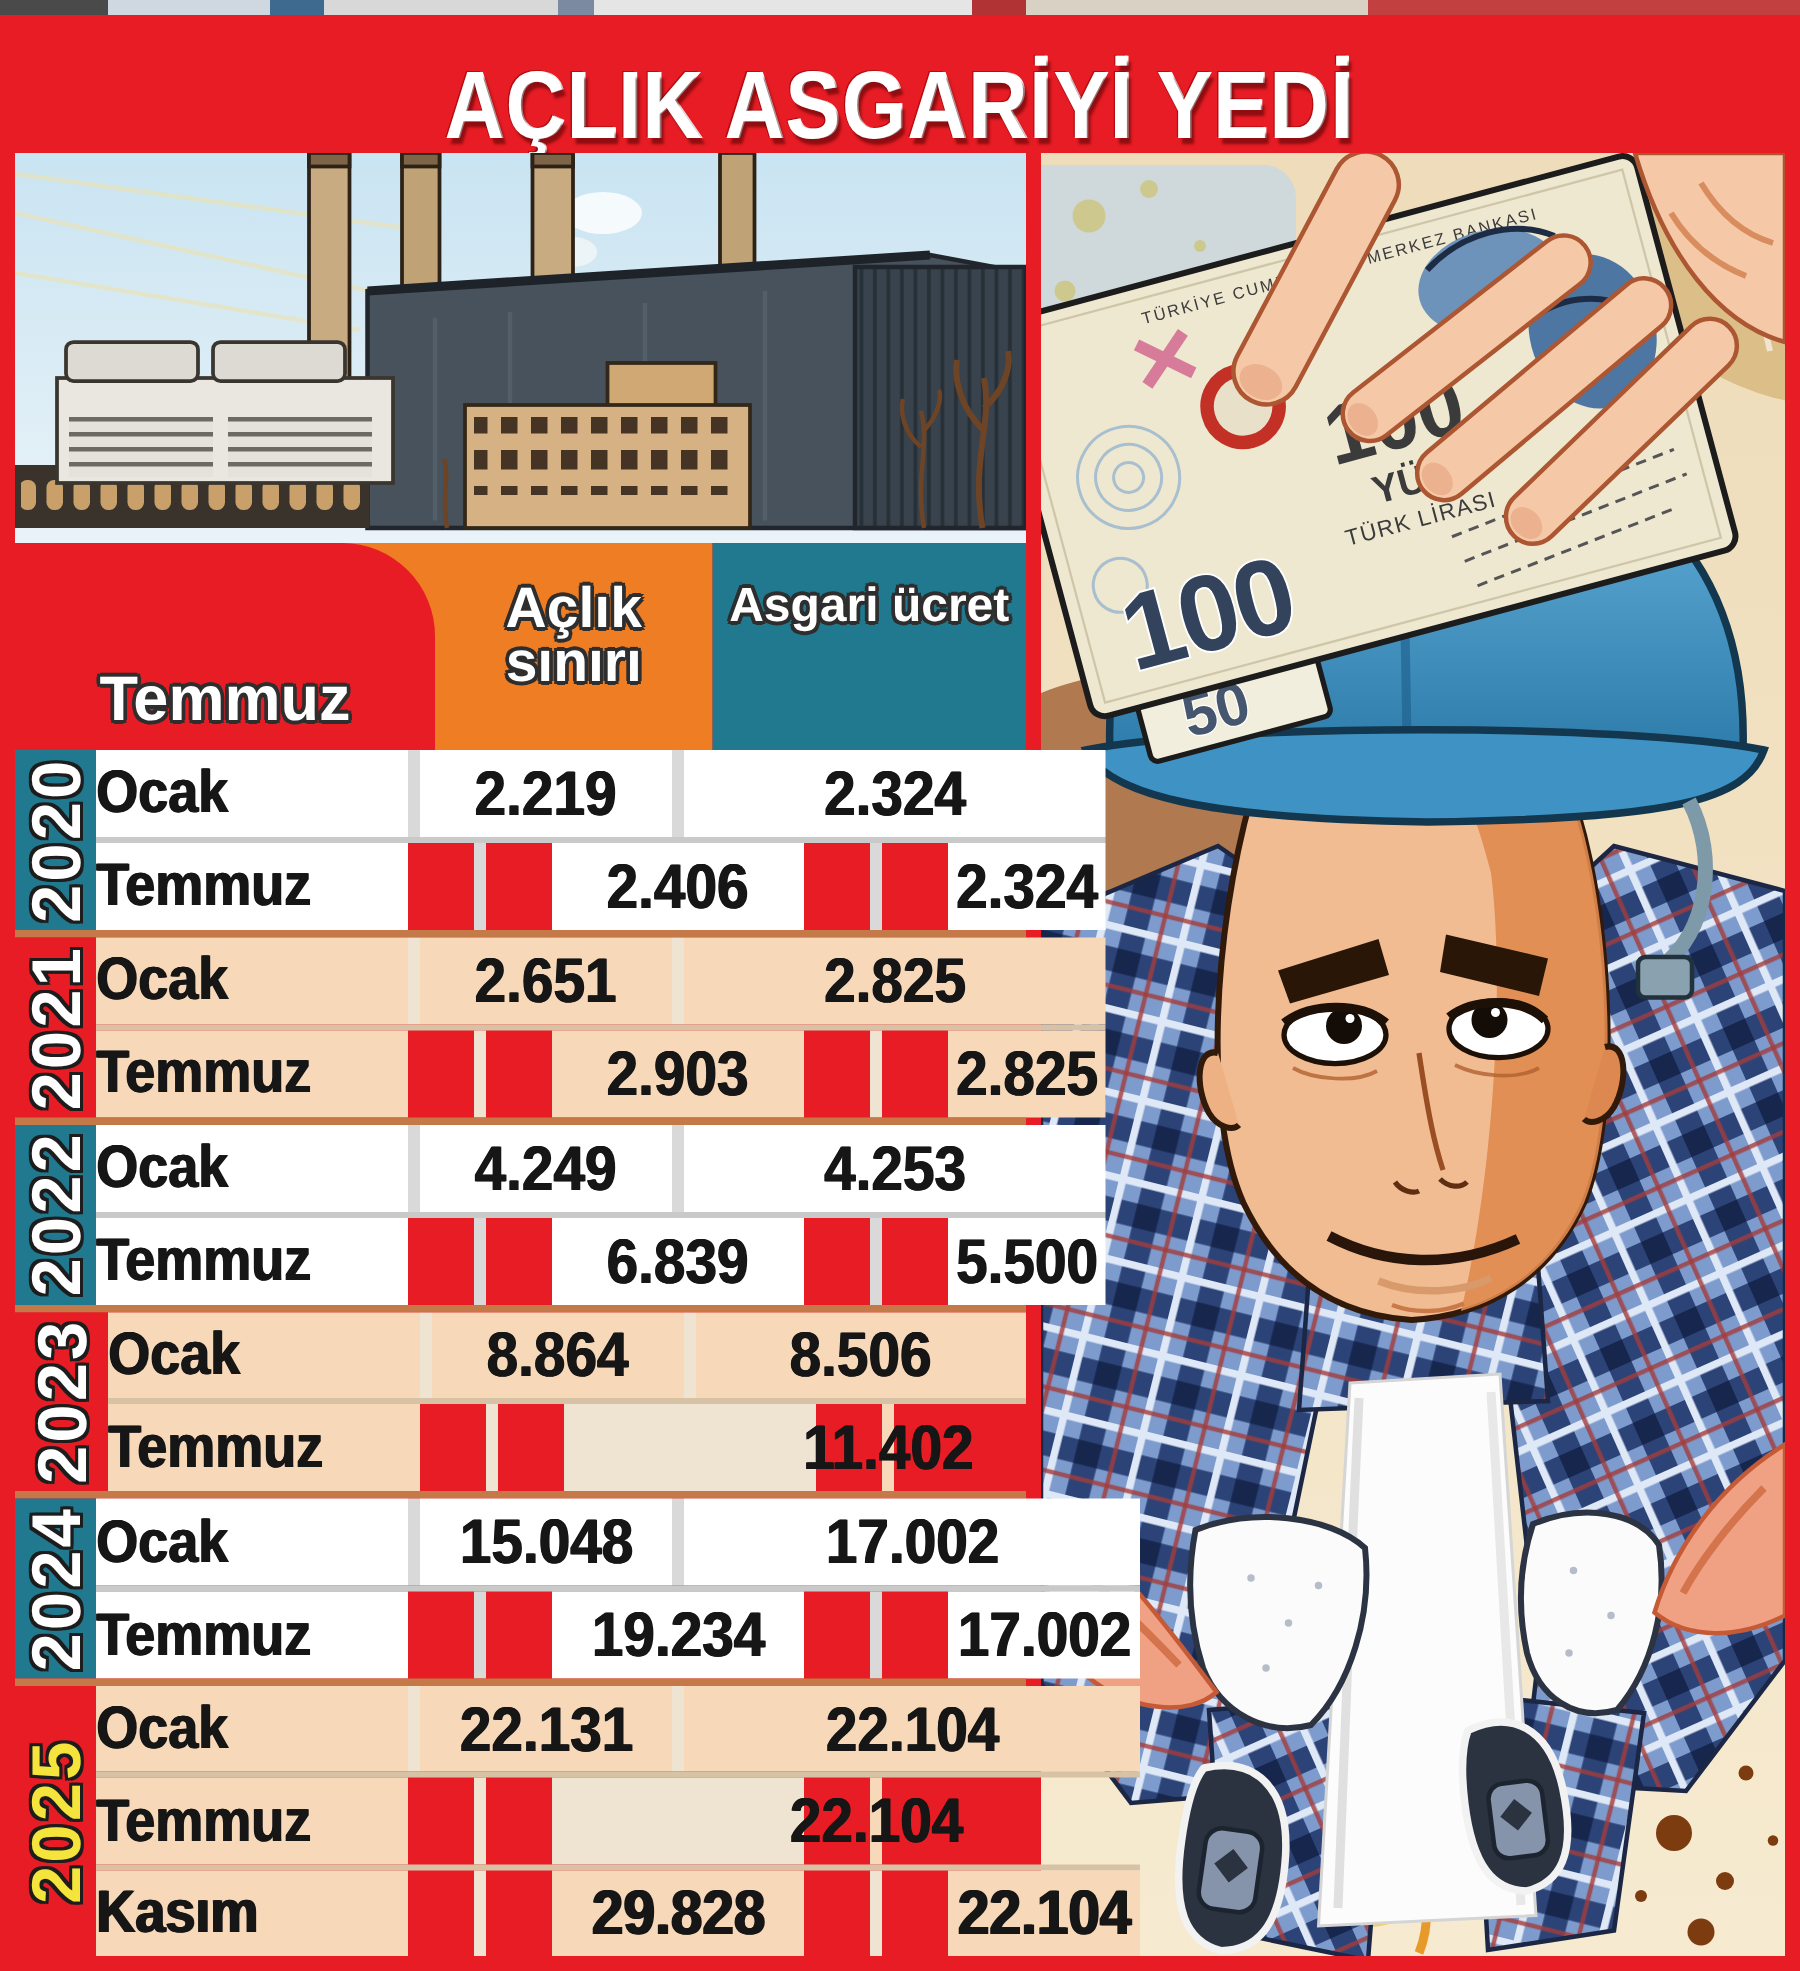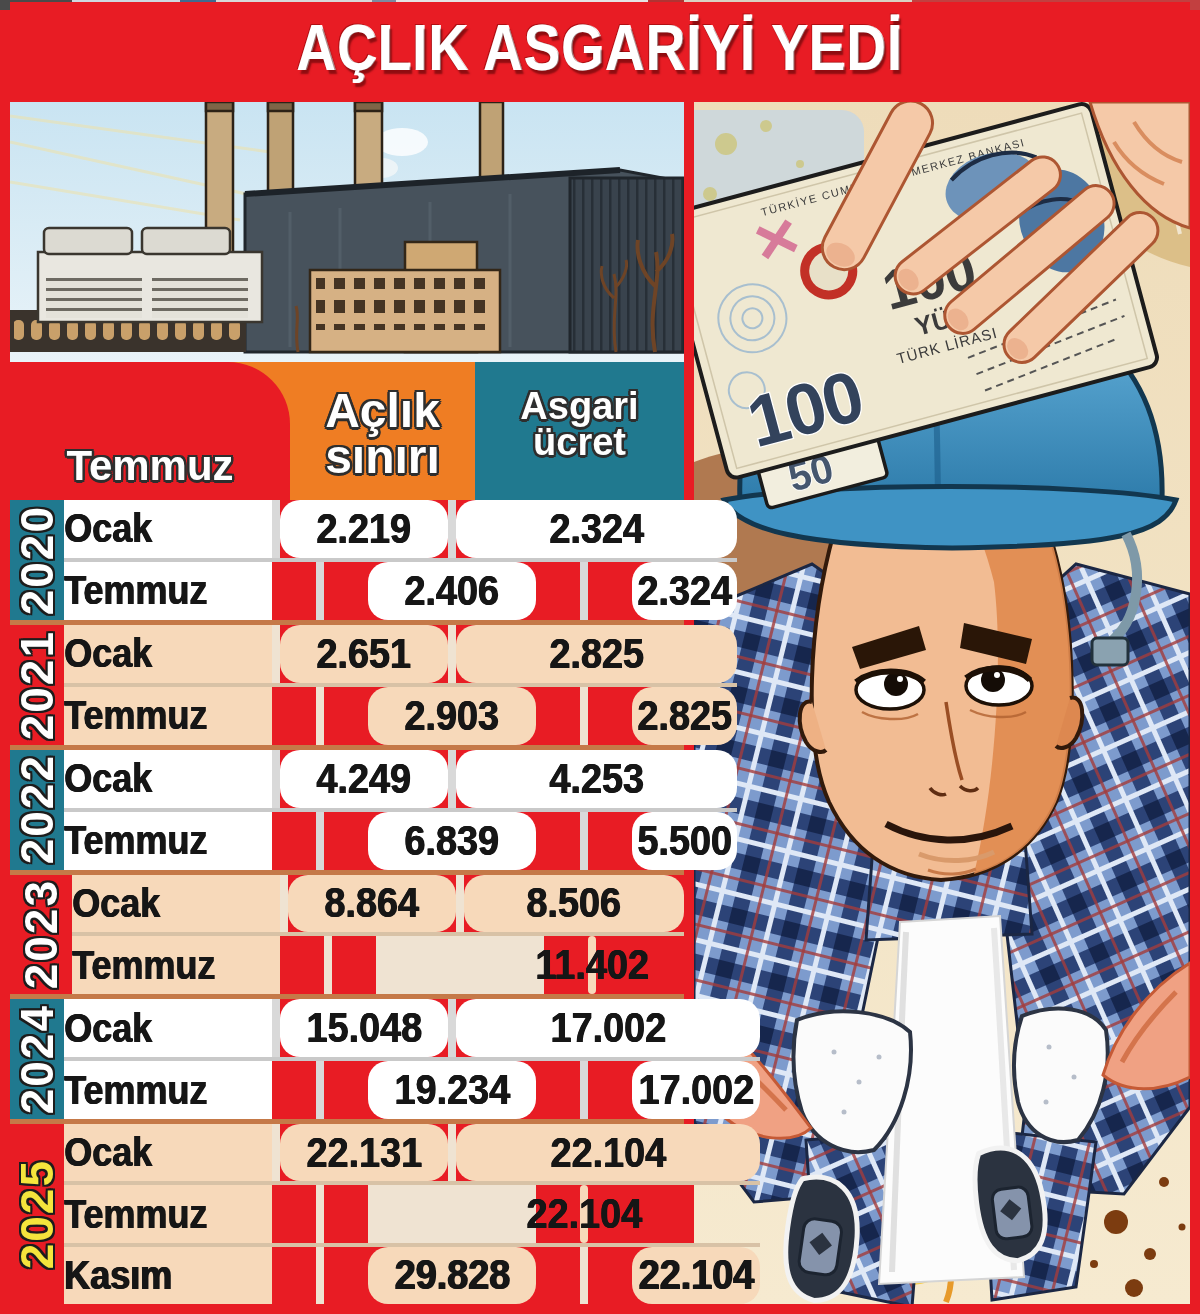--- a/index.html
+++ b/index.html
@@ -3,61 +3,61 @@
 <meta charset="utf-8">
 <style>
   html,body{margin:0;padding:0;background:#555;}
   .stage{position:relative;width:1200px;height:1314px;background:#e81c24;overflow:hidden;
          font-family:"Liberation Sans",sans-serif;}
   
   .top-sliver{position:absolute;left:0;top:0;width:1200px;height:10px;
     background:linear-gradient(90deg,#4a4a4a 0 6%,#cfd8e0 6% 15%,#3e6a8f 15% 18%,
       #d8d8d8 18% 31%,#7b8aa0 31% 33%,#e5e5e5 33% 54%,#b23333 54% 57%,#d9d2c4 57% 76%,#c24040 76% 100%);}
   
-  .banner{position:absolute;left:10px;top:2px;width:1180px;height:92px;background:#e81c24;
+  .banner{position:absolute;left:10px;top:24px;width:1180px;height:92px;background:#e81c24;
           display:flex;align-items:center;justify-content:center;}
   .banner .t{display:inline-block;transform:scaleX(.86);color:#fff;font-size:64px;font-weight:700;
      letter-spacing:1px;white-space:nowrap;
      text-shadow:3px 4px 2px rgba(70,0,0,.55), -1px -1px 0 rgba(120,0,0,.5), 1.2px 0 currentColor;}
   
   .factory{position:absolute;left:10px;top:102px;width:674px;height:260px;}
   
   .panel{position:absolute;left:694px;top:102px;width:496px;height:1202px;overflow:hidden;}
   
   .thead{position:absolute;left:10px;top:362px;width:674px;height:138px;}
   .h-orange{position:absolute;left:200px;top:0;width:265px;height:138px;background:#ef7d23;}
   .h-teal{position:absolute;left:465px;top:0;width:209px;height:138px;background:#20798f;}
   .h-red{position:absolute;left:0;top:0;width:280px;height:138px;background:#e81c24;
          border-top-right-radius:62px;}
   .hlbl{position:absolute;color:#fff;font-weight:700;text-align:center;line-height:.95;
         text-shadow:2.5px 0 0 #2e2e2e,-2.5px 0 0 #2e2e2e,0 2.5px 0 #2e2e2e,0 -2.5px 0 #2e2e2e,
         2px 2px 0 #2e2e2e,-2px -2px 0 #2e2e2e,2px -2px 0 #2e2e2e,-2px 2px 0 #2e2e2e;}
   .hlbl.tarih{left:0;top:84px;width:280px;font-size:42px;}
-  .hlbl.hunger{left:280px;top:26px;width:185px;font-size:48px;}
-  .hlbl.wage{left:465px;top:26px;width:209px;font-size:38px;}
+  .hlbl.hunger{left:280px;top:26px;width:185px;font-size:38px;}
+  .hlbl.wage{left:465px;top:26px;width:209px;font-size:32px;}
   
   .tbody{position:absolute;left:10px;top:500px;width:674px;height:804px;display:flex;flex-direction:column;}
   .group{display:flex;box-sizing:border-box;}
   .group.f2{flex:2;} .group.f3{flex:3;}
   .group + .group{border-top:5px solid #c57948;}
   .band{width:62px;display:flex;align-items:center;justify-content:center;}
   .band.teal{background:#20798f;} .band.red{background:#e81c24;}
   .band span{writing-mode:vertical-rl;transform:rotate(180deg);font-size:46px;font-weight:700;
      letter-spacing:2px;color:#fff;
      text-shadow:2px 0 0 #1d1d1d,-2px 0 0 #1d1d1d,0 2px 0 #1d1d1d,0 -2px 0 #1d1d1d,
      2px 2px 0 #1d1d1d,-2px -2px 0 #1d1d1d,2px -2px 0 #1d1d1d,-2px 2px 0 #1d1d1d;}
   .band.y2025 span{color:#f5e43c;}
   .rows{flex:1;display:flex;flex-direction:column;}
   .row{flex:1;display:grid;grid-template-columns:208px 8px 168px 8px 1fr;box-sizing:border-box;}
   .row + .row{border-top:4px solid var(--sep);gap:44px;}
   .gw{--rowbg:#ffffff;--gut:#d9d9d9;--sep:#c9c9c9;}
   .gp{--rowbg:#f7d9ba;--gut:#efe3d2;--sep:#d8c2a6;}
   .c-month{background:var(--rowbg);display:flex;align-items:center;}
   .gut{background:var(--gut);}
-  .c-val{background:var(--rowbg);display:flex;align-items:center;justify-content:center;border-radius:20px;}
+  .c-val{background:var(--rowbg);display:flex;align-items:center;justify-content:center;}
   .tx{display:inline-block;transform:scaleX(.9);transform-origin:left center;
       font-weight:700;color:#161616;font-size:40px;
       text-shadow:.7px 0 currentColor,-.35px 0 currentColor;}
   .c-val .tx{transform-origin:center;font-size:42px;}
   .row.heavy .tx{text-shadow:1.1px 0 currentColor,-.6px 0 currentColor;}
   svg{display:block;font-family:"Liberation Sans",sans-serif;}
 </style>
 </head>
 <body>
 

